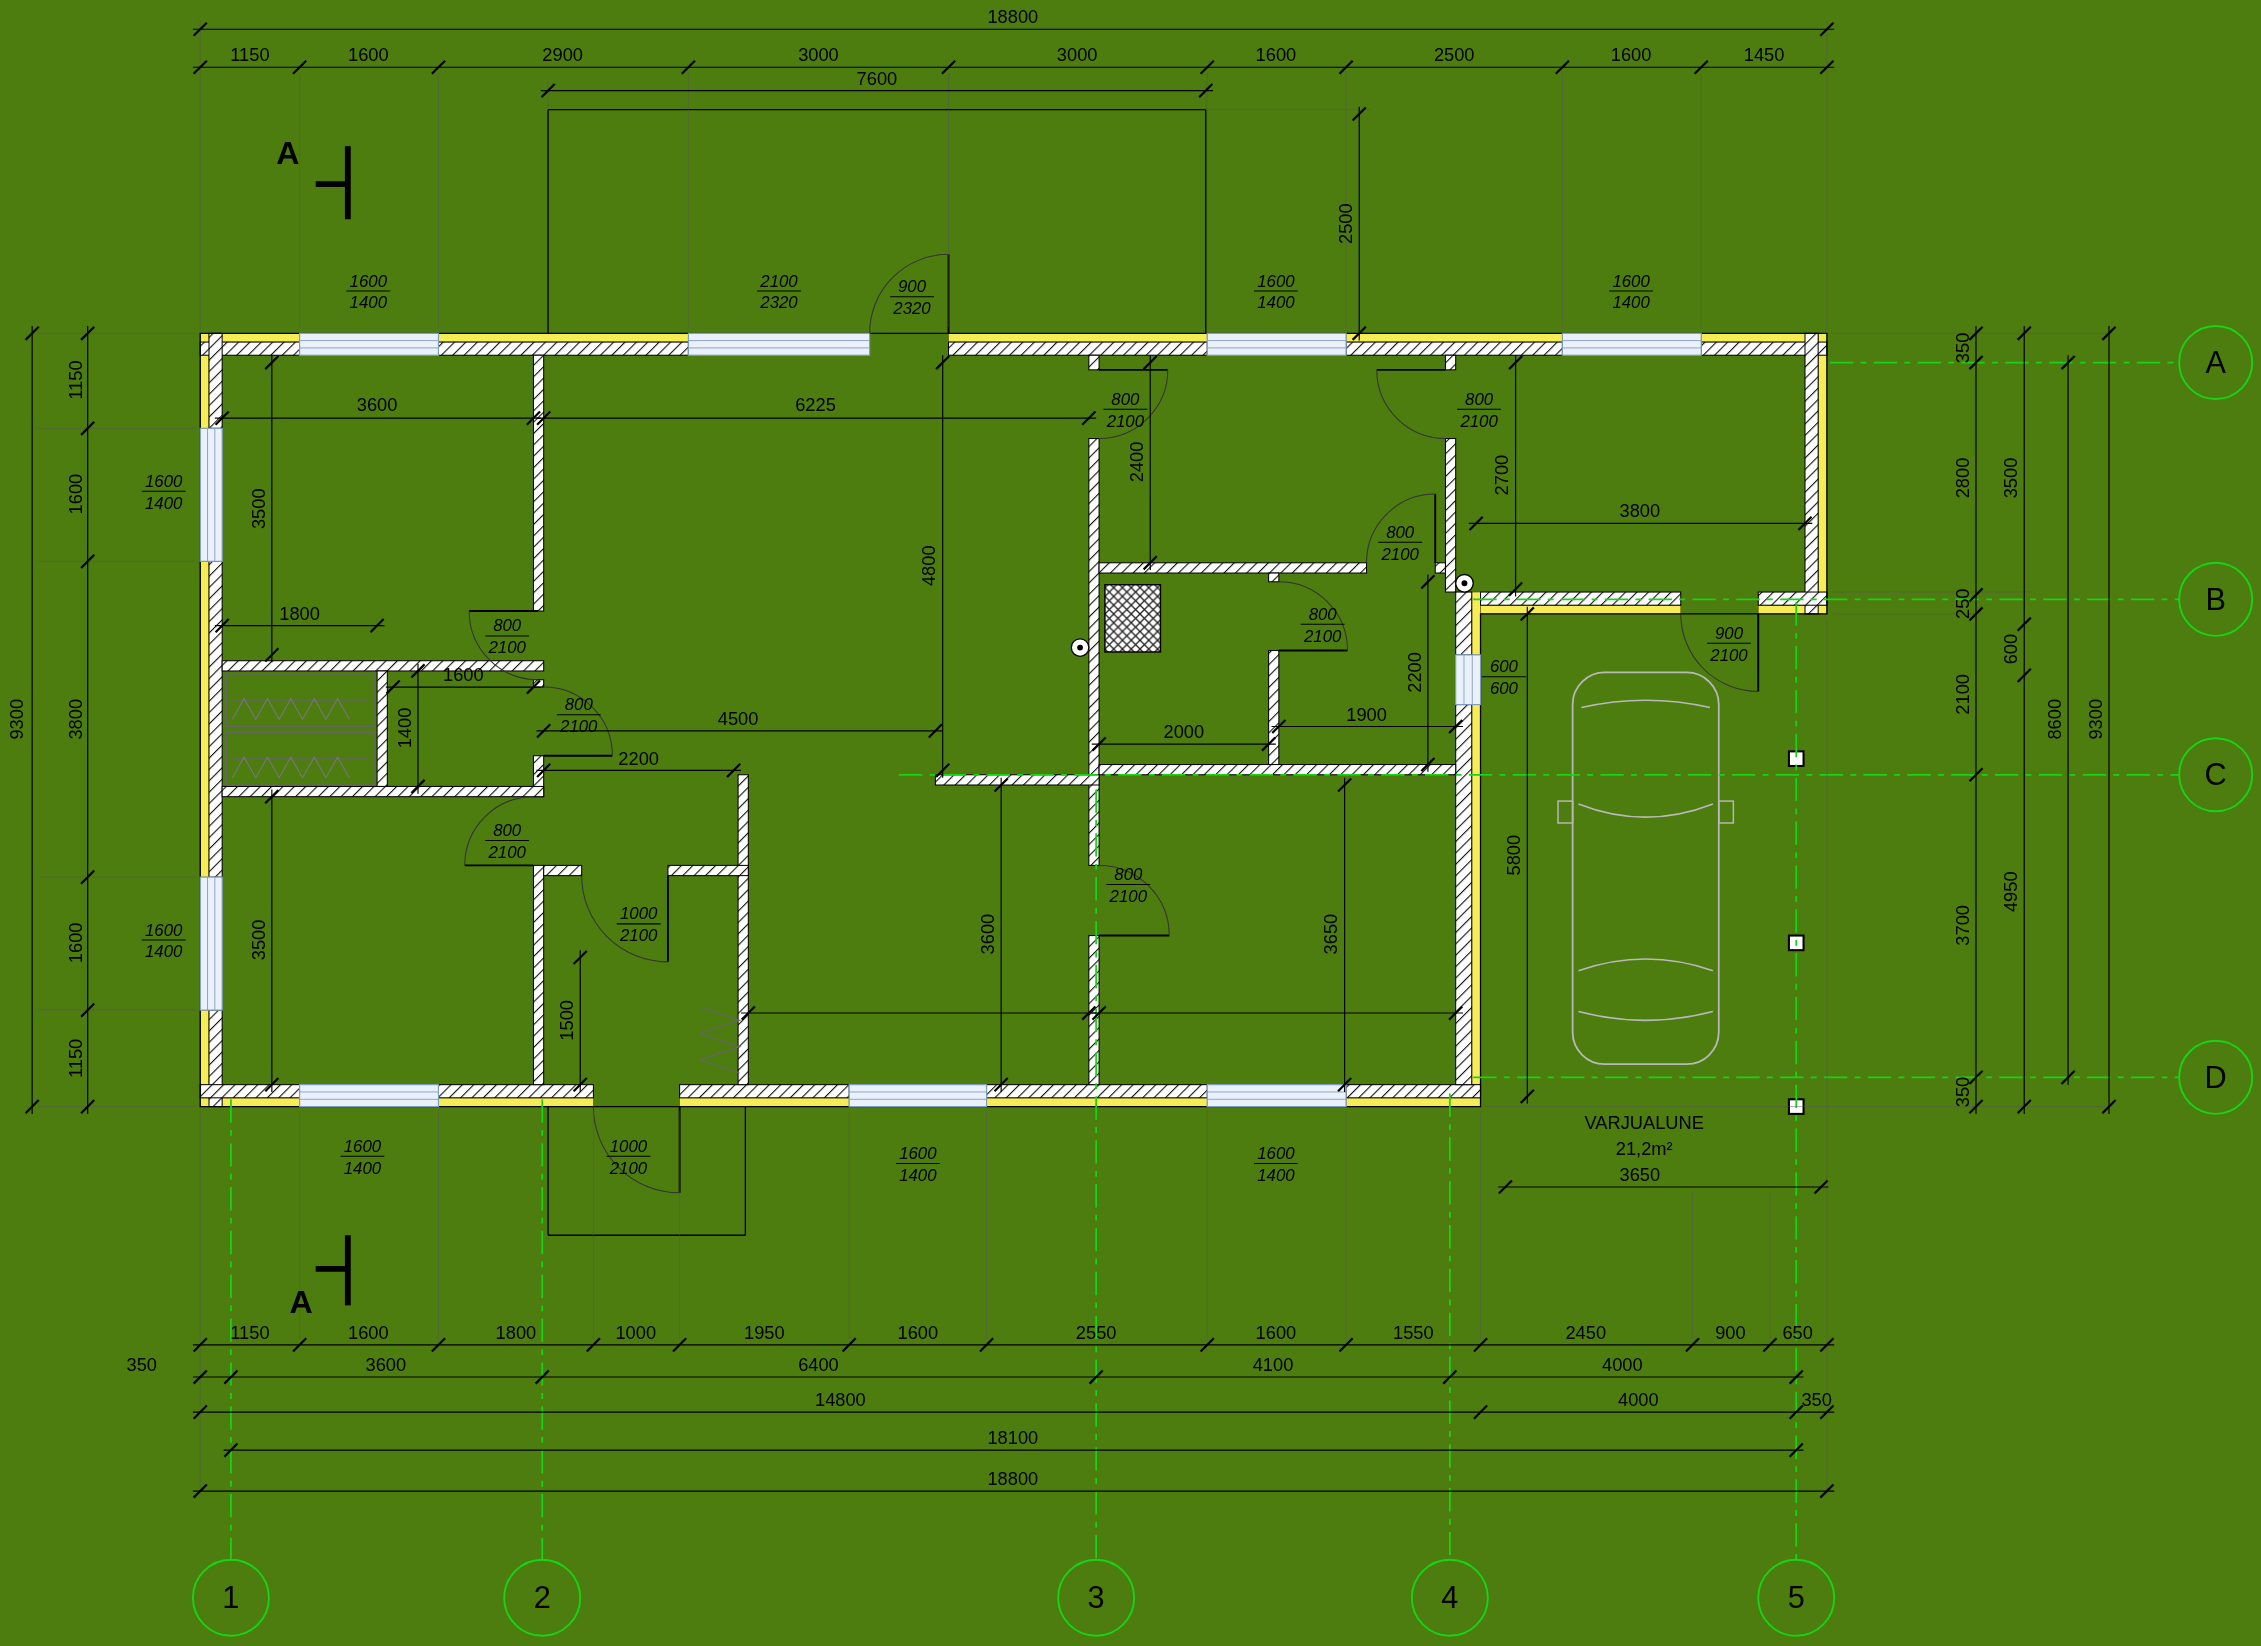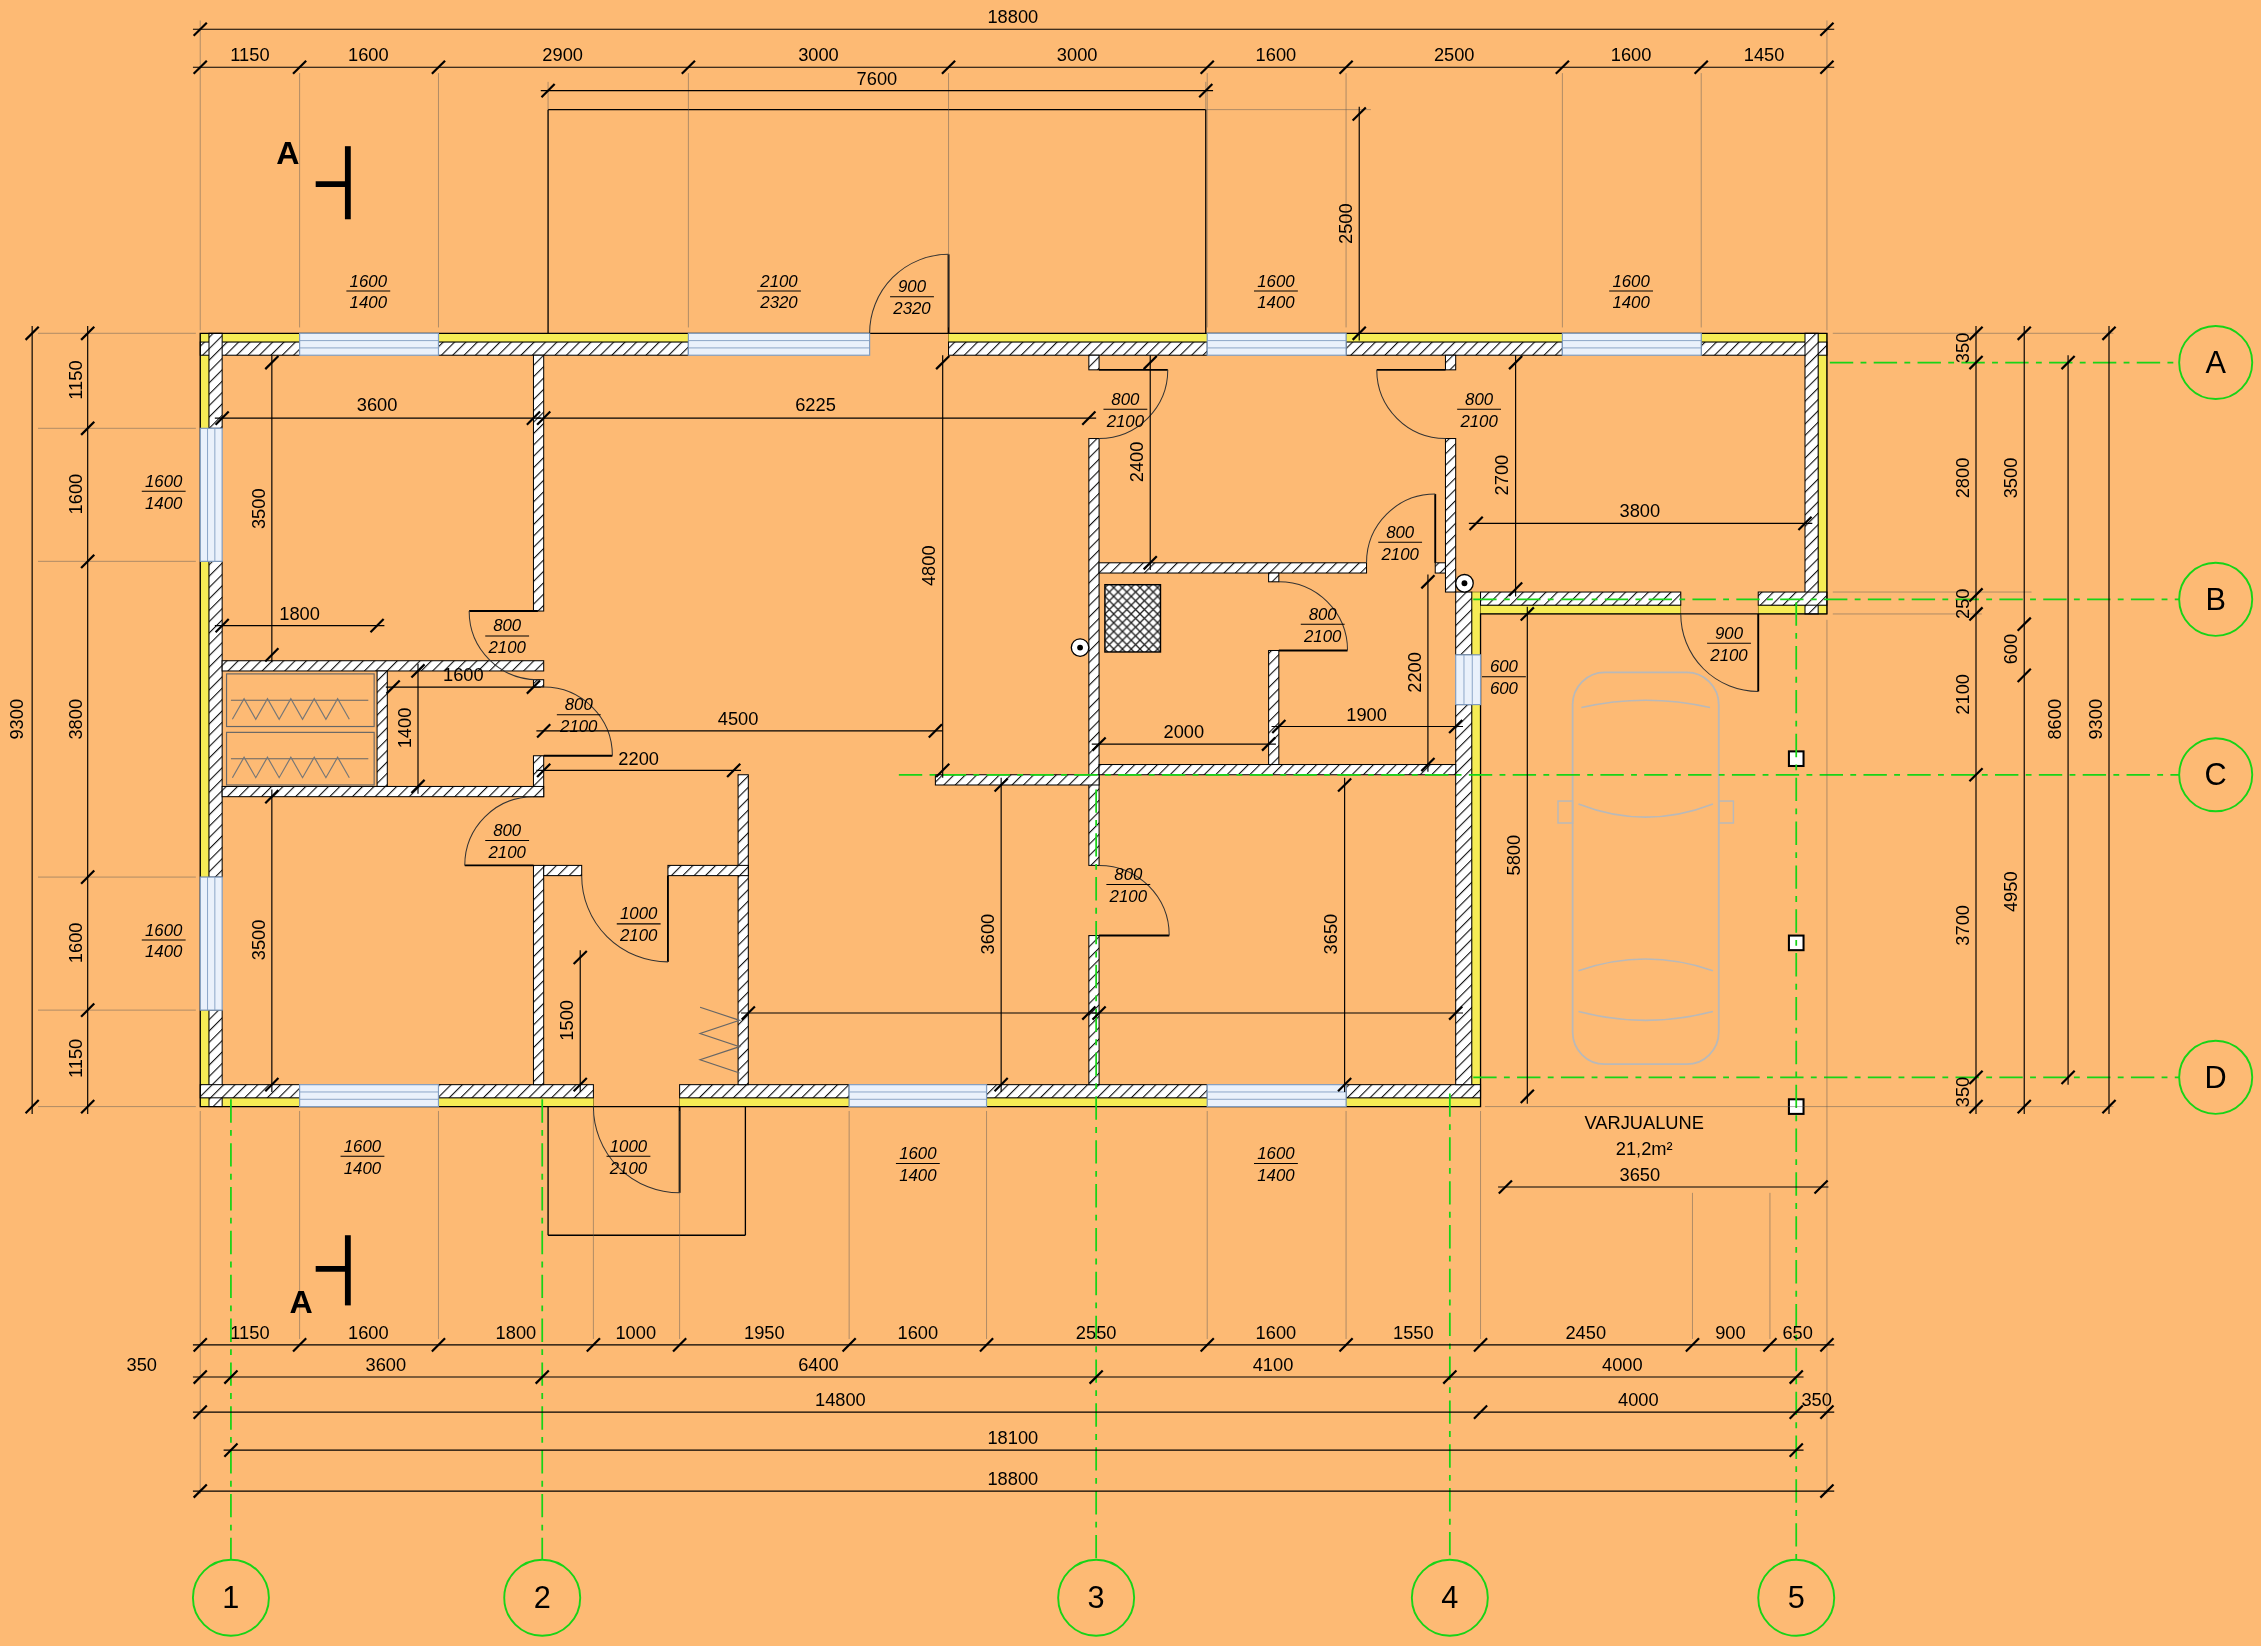--- a/index.html
+++ b/index.html
@@ -1,16 +1,16 @@
 <!DOCTYPE html>
 <html style="font-size:10.5px"><head>
 <meta charset="utf-8">
 <style>
   html,body{margin:0;padding:0;background:#ffffff;}
-  .canvas{width:2261px;height:1646px;overflow:hidden;background:#fdba74;}
+  .canvas{width:2261px;height:1646px;overflow:hidden;background:#4d7c0f;}
   svg{display:block;}
   text{font-family:"Liberation Sans","DejaVu Sans",sans-serif;fill:#000;}
   .dim{font-size:12.5px;}
   .frac{font-size:11.5px;font-style:italic;}
   .lbl{font-size:12.5px;}
   .sec{font-size:22px;font-weight:bold;}
   .axis{font-size:21px;}
 </style>
 </head>
 <body>

